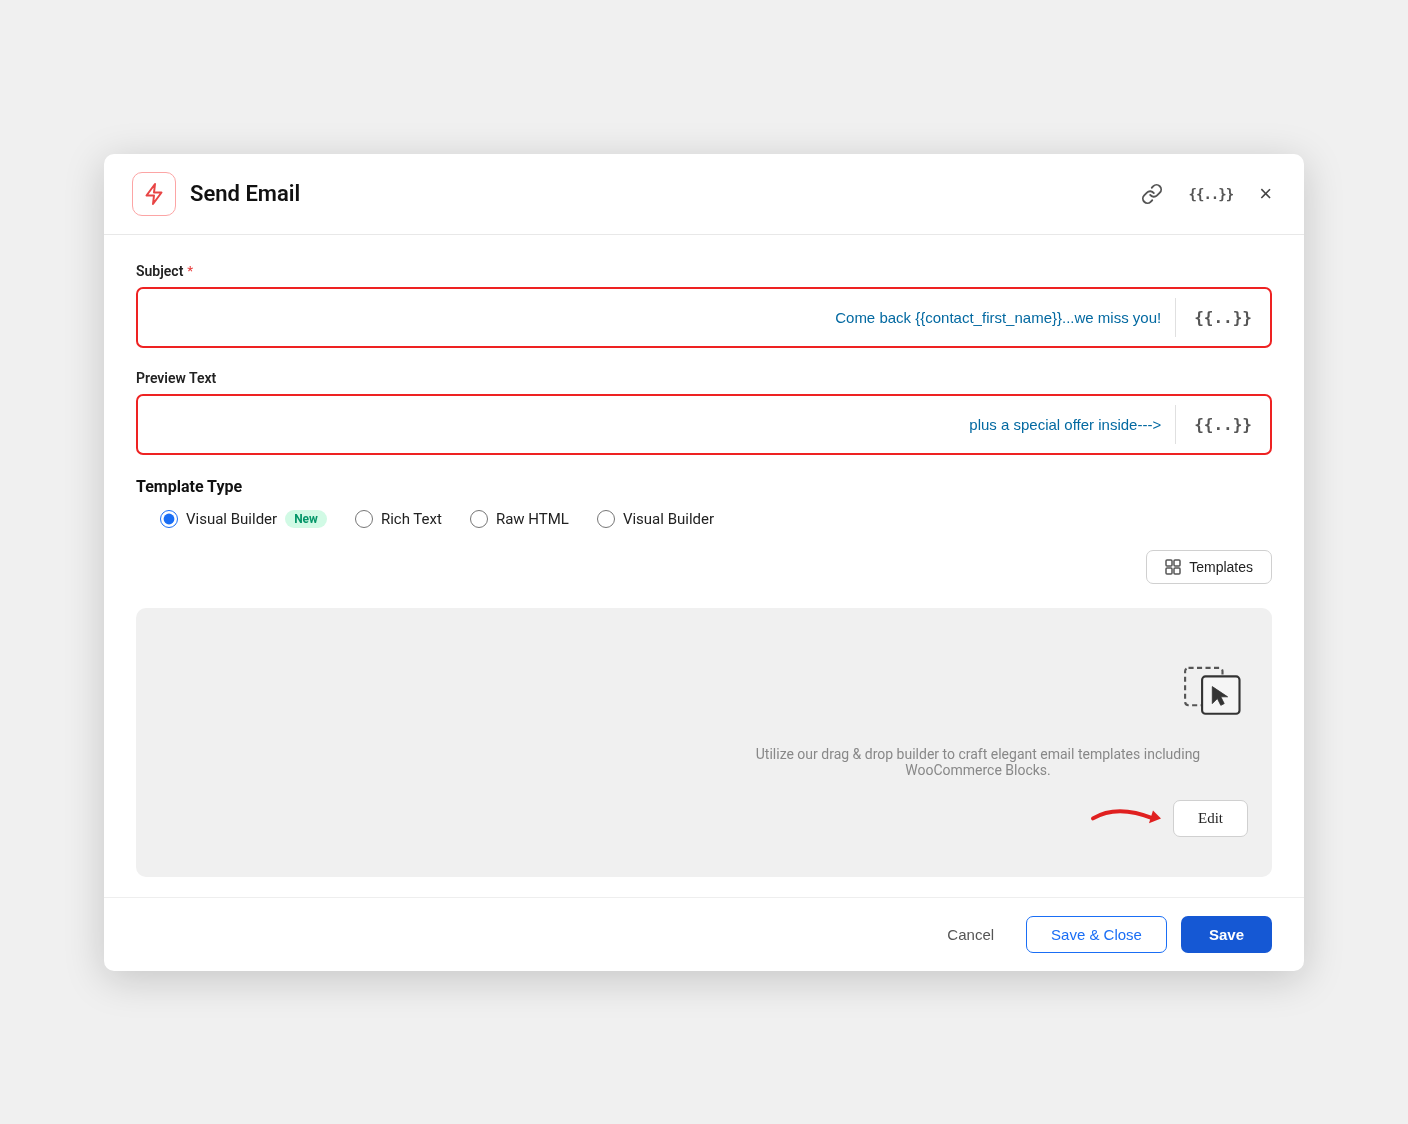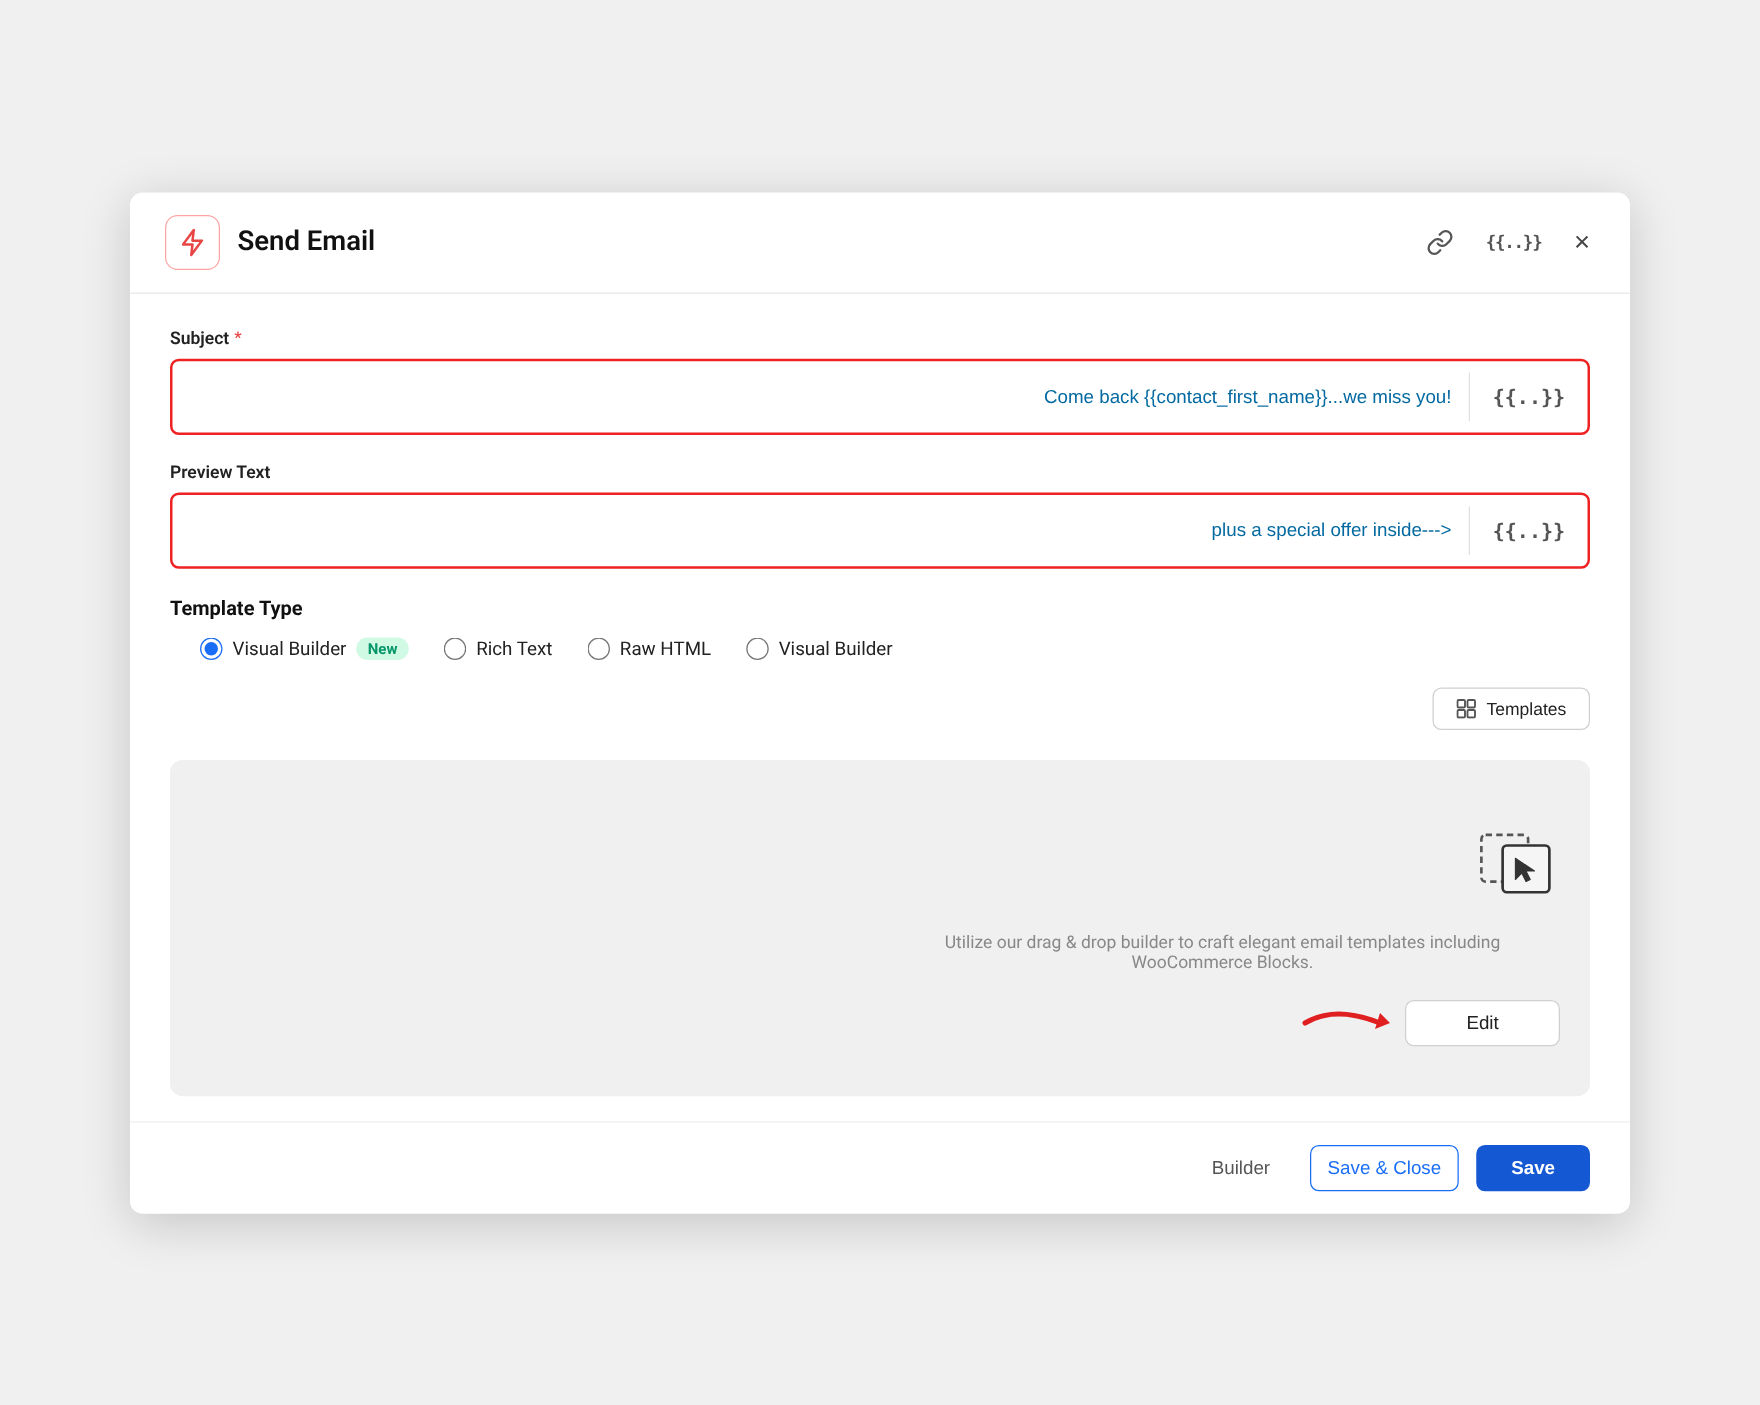--- a/index.html
+++ b/index.html
@@ -197,25 +197,26 @@
       transform: translateY(-50%);
     }
     .arrow-svg {
       width: 80px;
       height: 44px;
     }
     .edit-btn {
       background: #fff;
       border: 1.5px solid #d0d0d0;
       border-radius: 7px;
-      padding: 9px 48px;
+      padding: 9px 24px;
       font-size: 15px;
       font-weight: 500;
       color: #222;
       cursor: pointer;
+      font-family: Liberation Serif, serif;
     }
 
     .modal-footer {
       display: flex;
       align-items: center;
       justify-content: flex-end;
       padding: 18px 32px;
       border-top: 1px solid #eee;
       gap: 14px;
     }
@@ -226,21 +227,21 @@
       color: #555;
       cursor: pointer;
       padding: 9px 18px;
       border-radius: 7px;
     }
     .save-close-btn {
       background: #fff;
       border: 1.5px solid #1a6ef5;
       color: #1a6ef5;
       border-radius: 7px;
-      padding: 9px 13px;
+      padding: 9px 24px;
       font-size: 15px;
       font-weight: 500;
       cursor: pointer;
     }
     .save-btn {
       background: #1558d4;
       color: #fff;
       border: none;
       border-radius: 7px;
       padding: 10px 28px;
@@ -365,21 +366,21 @@
         </div>
         <button class="edit-btn">
           <span>Edit</span>
         </button>
       </div>
     </div>
   </div>
 
   <div class="modal-footer">
     <button class="cancel-btn">
-      <span>Builder</span>
+      <span>Cancel</span>
     </button>
     <button class="save-close-btn">
       <span>Save &amp; Close</span>
     </button>
     <button class="save-btn">
       <span>Save</span>
     </button>
   </div>
 </div>
 

